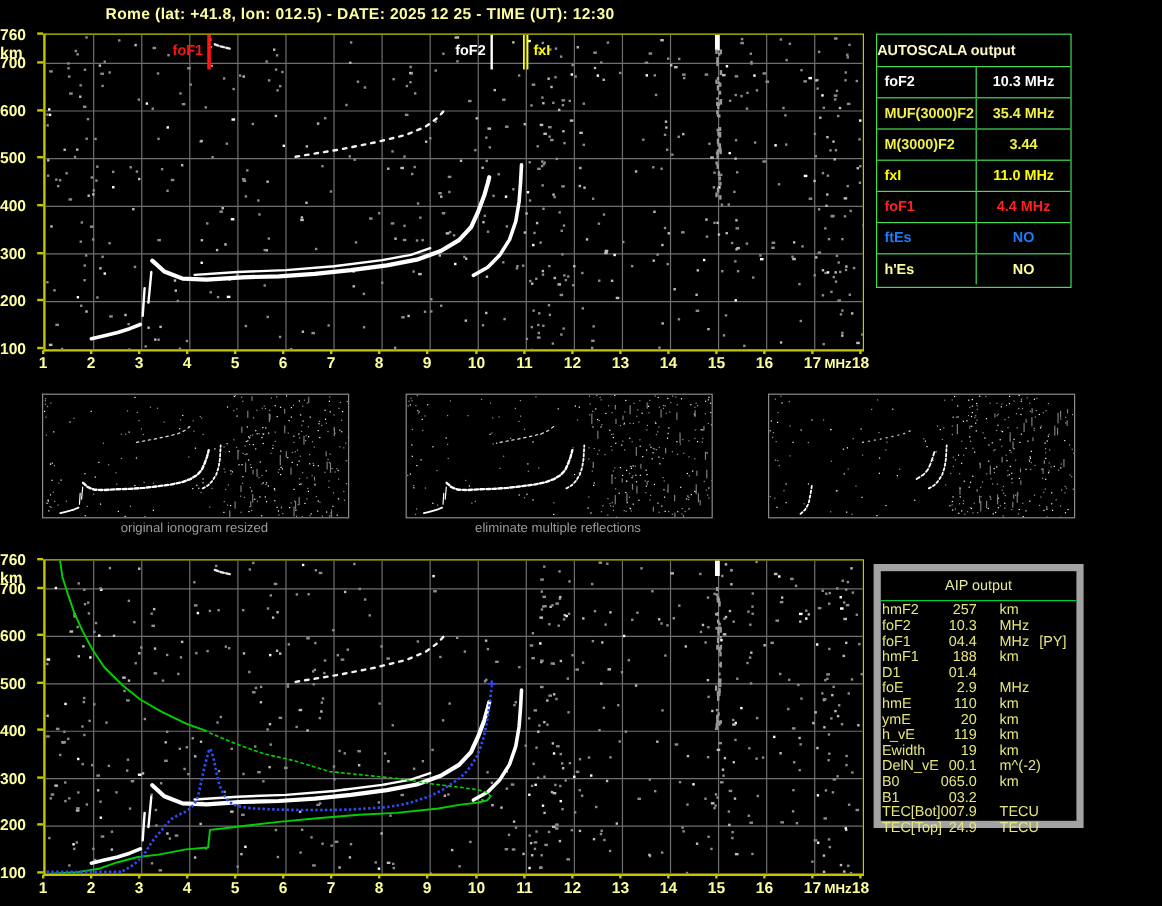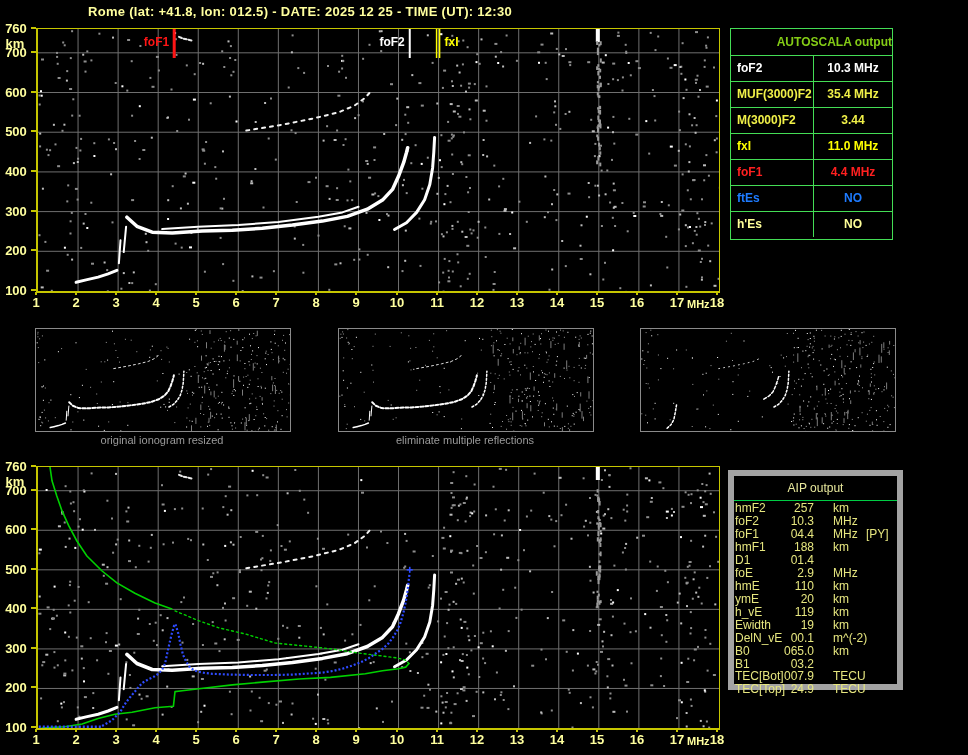--- a/index.html
+++ b/index.html
@@ -5,28 +5,28 @@
   html,body{margin:0;padding:0;background:#000;}
   body{width:968px;height:755px;position:relative;overflow:hidden;
        font-family:"Liberation Sans","DejaVu Sans",sans-serif;}
   .screen{position:absolute;inset:0;background:#000;}
   .title{position:absolute;left:88px;top:4px;font-size:13px;font-weight:bold;
          color:#ffff9e;letter-spacing:0.3px;white-space:pre;}
   .plot{position:absolute;background:#000;
         border:1px solid #c6c600;border-left-width:2px;border-bottom-width:2px;}
   .plot svg{display:block;}
   .axlab{position:absolute;color:#ffff9e;font-weight:bold;font-size:13px;
-          text-align:center;white-space:nowrap;}
+          text-align:left;white-space:nowrap;}
   .xlab{text-align:center;}
   .unitlab{font-size:11px;}
   .tick{position:absolute;background:#c6c600;}
   
   .atable{position:absolute;left:730px;top:28px;width:161px;height:210px;
           border:1px solid #44dd55;font-size:12px;font-weight:bold;}
-  .atable .hdr{height:26px;line-height:26px;text-align:right;color:#84cc16;
+  .atable .hdr{height:26px;line-height:26px;text-align:left;color:#fef9c3;
                border-bottom:1px solid #44dd55;}
   .arow{height:25px;line-height:25px;border-bottom:1px solid #44dd55;
         display:flex;}
   .arow:last-child{border-bottom:none;}
   .arow .lab{width:83px;padding-left:6px;border-right:1px solid #44dd55;box-sizing:border-box;}
   .arow .val{flex:1;text-align:center;}
   
   .thumb{position:absolute;top:328px;width:254px;height:102px;background:#000;
          border:1px solid #8a8a8a;}
   .caption{position:absolute;top:434px;font-size:11px;color:#9a9a9a;text-align:center;width:254px;}

